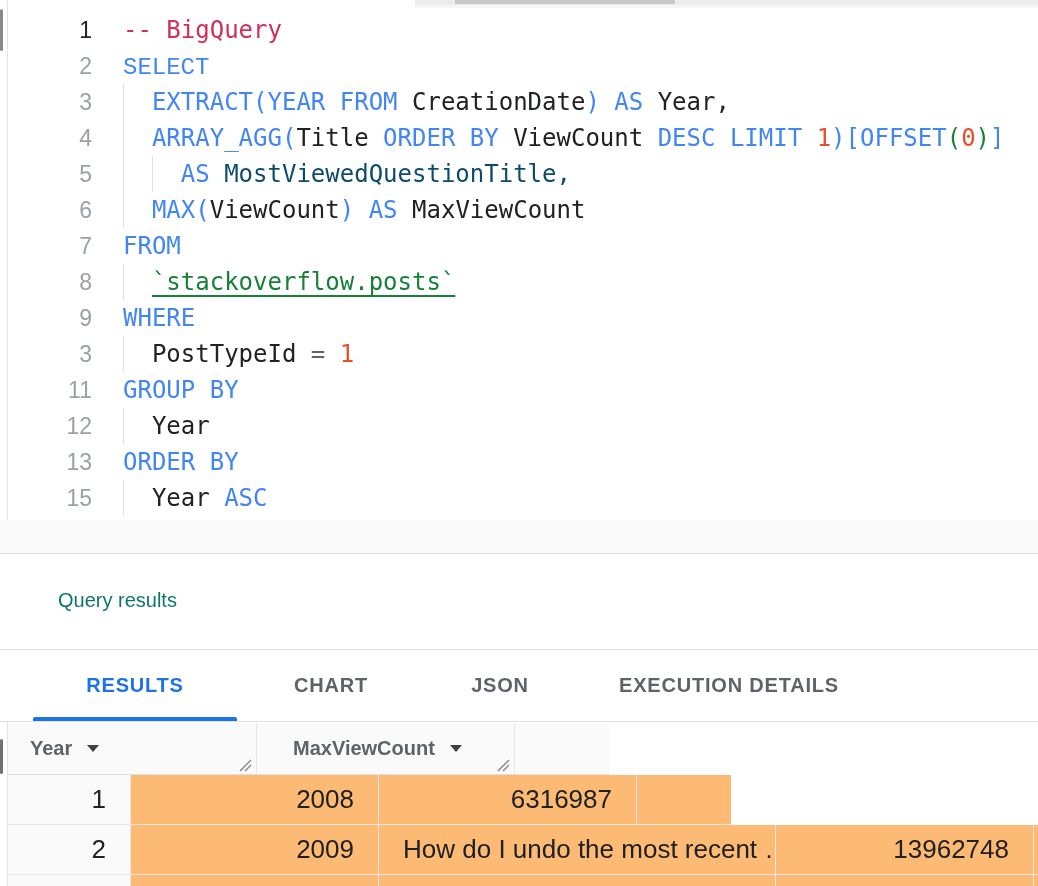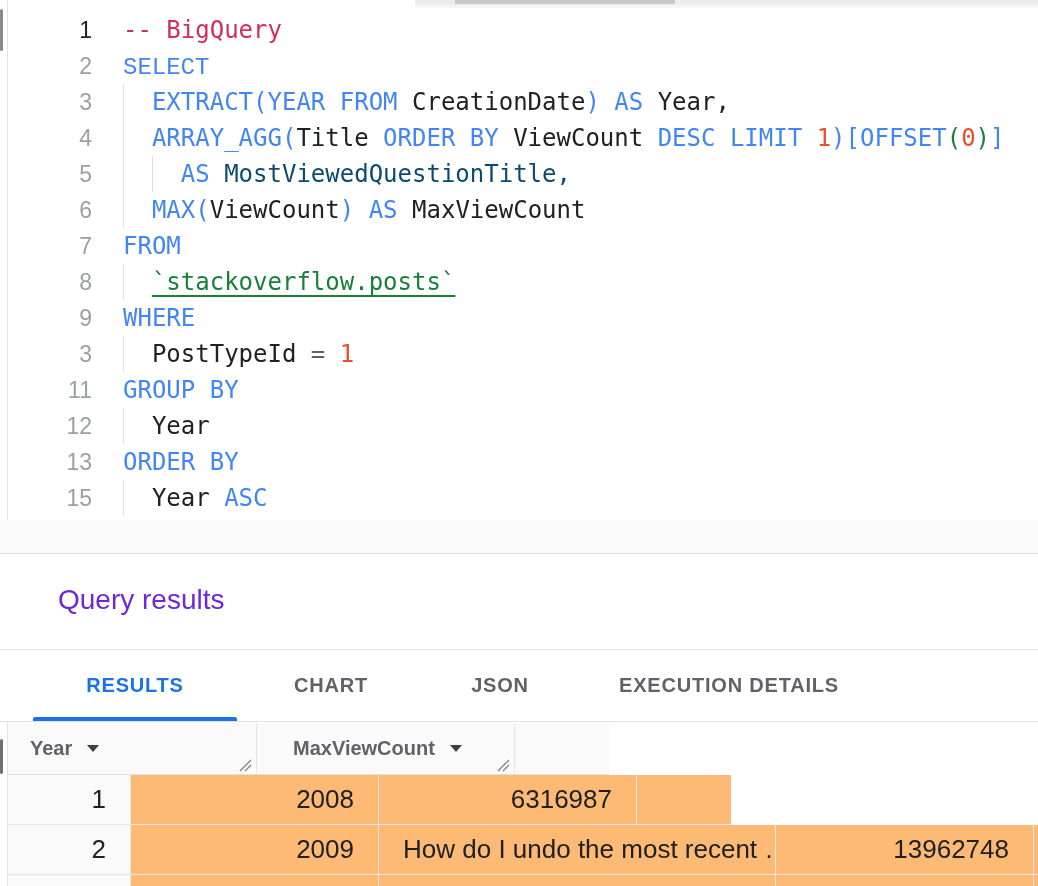--- a/index.html
+++ b/index.html
@@ -25,21 +25,21 @@
   .lc{position:relative;padding-left:31px;white-space:pre;flex:1;}
   .lc.g1::before{content:"";position:absolute;left:31px;top:0;bottom:0;width:1px;background:#e0e0e0;}
   .lc.g2::after{content:"";position:absolute;left:calc(31px + 2ch);top:0;bottom:0;width:1px;background:#e0e0e0;}
   .tk-tbl{text-decoration:underline;text-underline-offset:5px;cursor:pointer;}
 
   
   .gap-band{position:absolute;left:0;top:520px;width:1038px;height:33px;background:#fafafa;border-bottom:1px solid #dcdcdc;}
 
   
   .qr-panel{position:absolute;left:0;top:554px;width:1038px;height:95px;background:#fff;border-bottom:1px solid #e0e0e0;}
-  .qr-title{position:absolute;left:58px;top:24px;font-size:28px;line-height:44px;color:#6d28d9;}
+  .qr-title{position:absolute;left:58px;top:24px;font-size:20px;line-height:44px;color:#0f766e;}
 
   
   .tabs{position:absolute;left:0;top:650px;width:1038px;height:72px;background:#fff;
         border-bottom:1px solid #e0e0e0;box-sizing:border-box;display:flex;align-items:stretch;
         padding-left:33px;overflow:hidden;}
   .tab{position:relative;flex:none;display:flex;align-items:center;justify-content:center;
        margin-right:24px;font-size:20px;font-weight:bold;letter-spacing:0.8px;color:#5f6368;
        text-transform:uppercase;cursor:pointer;white-space:nowrap;}
   .tab.active{color:#1a73e8;}
   .tab.active::after{content:"";position:absolute;left:0;right:0;bottom:0;height:4px;background:#1a73e8;border-radius:2px 2px 0 0;}

